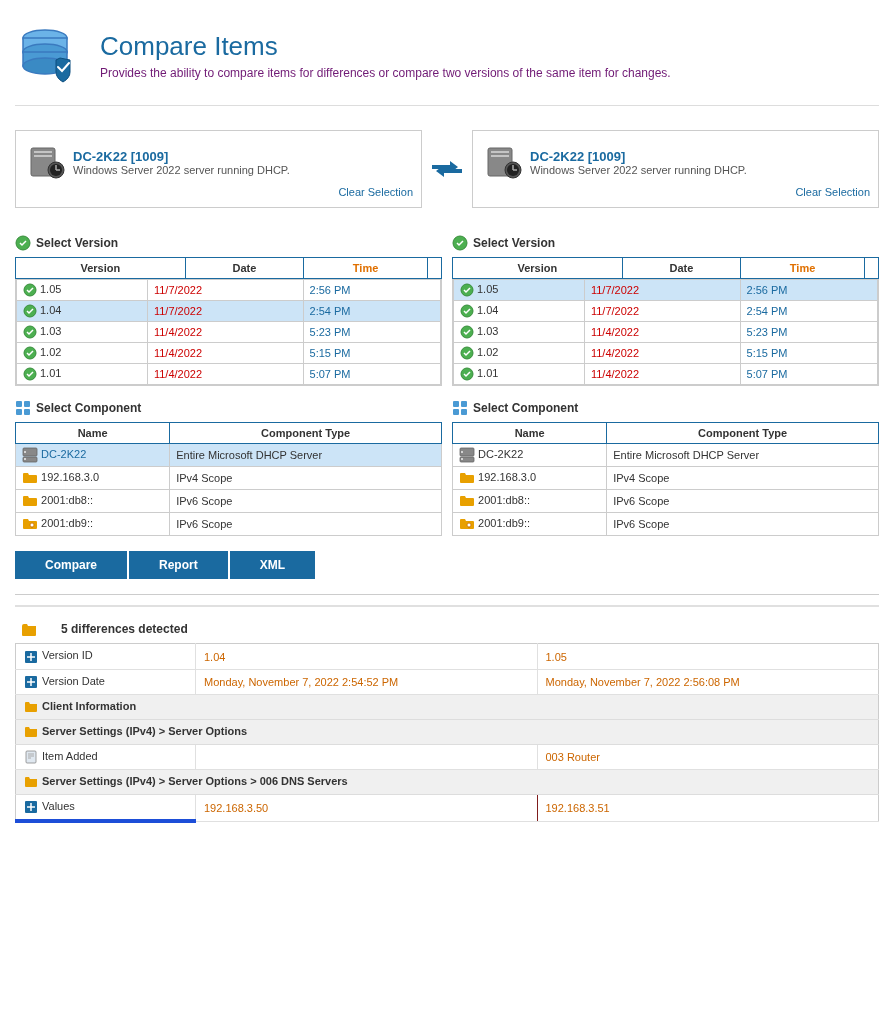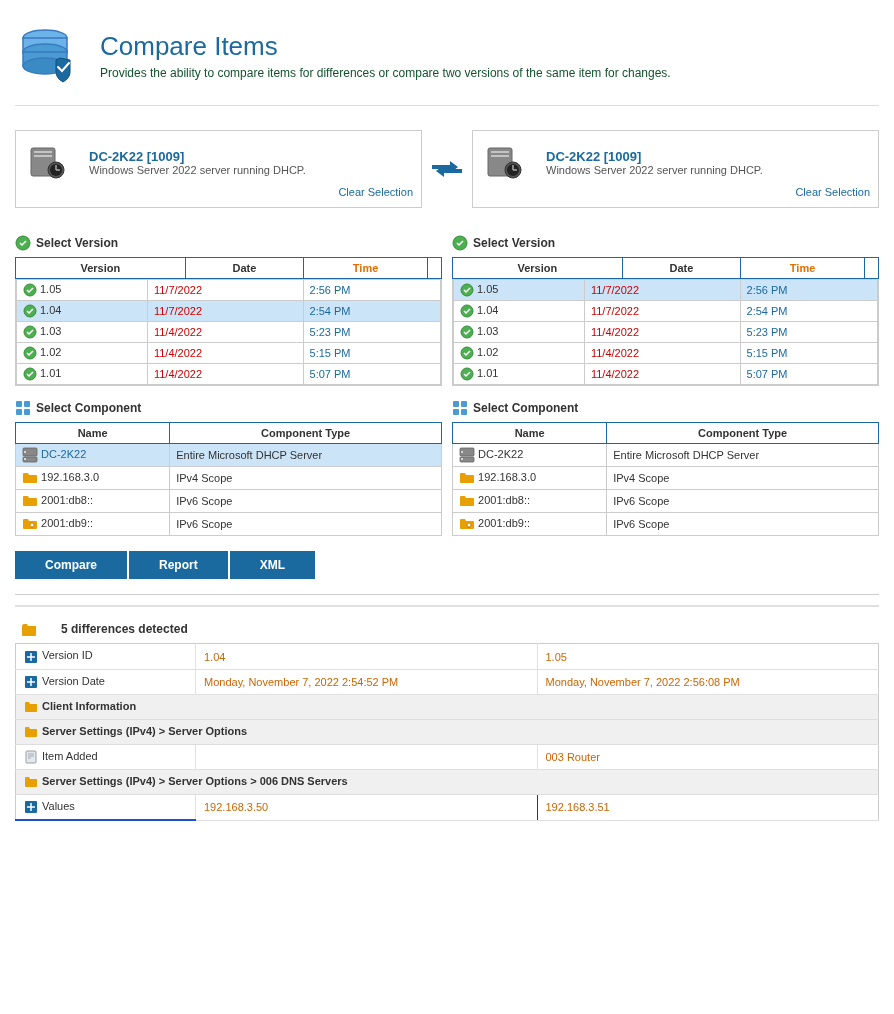--- a/index.html
+++ b/index.html
@@ -4,23 +4,23 @@
   <style>
     * { box-sizing: border-box; margin: 0; padding: 0; }
     body { font-family: Arial, sans-serif; font-size: 12px; background: #fff; color: #333; width: 894px; }
 
     .page { padding: 10px 15px; }
 
     
     .header { display: flex; align-items: center; gap: 15px; padding: 10px 0 15px 0; border-bottom: 1px solid #ddd; margin-bottom: 24px; }
     .header-icon { width: 70px; height: 70px; }
     .header-text h1 { font-size: 26px; color: #1a6aa0; font-weight: normal; }
-    .header-text p { font-size: 12px; color: #14532d; margin-top: 4px; }
-
-    .item-card { display: flex; align-items: center; gap: 24px; padding: 5px; }
+    .header-text p { font-size: 12px; color: #701a75; margin-top: 4px; }
+
+    .item-card { display: flex; align-items: center; gap: 8px; padding: 5px; }
     .item-card-icon { width: 36px; height: 36px; display: flex; align-items: center; justify-content: center; }
     .item-card-text h3 { font-size: 13px; color: #1a6aa0; font-weight: bold; }
     .item-card-text p { font-size: 11px; color: #555; }
 
     
     .section { margin-top: 12px; }
     .section-title { display: flex; align-items: center; gap: 5px; font-size: 12px; font-weight: bold; color: #333; margin-bottom: 6px; }
 
     .version-table { width: 100%; border-collapse: collapse; border: 1px solid #1a6aa0; }
     .version-table th { background: #fff; border: 1px solid #1a6aa0; padding: 4px 6px; font-size: 11px; text-align: center; }
@@ -444,21 +444,21 @@
               </svg>Item Added</td>
       <td style="padding:5px 8px; font-size:11px; border-bottom:1px solid #e0e0e0; border-right:1px solid #e0e0e0; color:#333;"></td>
       <td style="padding:5px 8px; font-size:11px; border-bottom:1px solid #e0e0e0; color:#cc6600;">003 Router</td>
     </tr>
           <tr style="background: #701a75;">
             <td colspan="3" style="padding:5px 8px; font-size:11px; font-weight:bold; border-bottom:1px solid #ddd; background:#f0f0f0;"><svg width="14" height="14" viewBox="0 0 14 14" style="vertical-align:middle; margin-right:4px;">
                 <path d="M1 3 Q1 2 2 2 L5 2 L6 4 L13 4 Q13 4 13 5 L13 11 Q13 12 12 12 L2 12 Q1 12 1 11 Z" fill="#e8a000"></path>
               </svg>Server Settings (IPv4) &gt; Server Options &gt; 006 DNS Servers</td>
           </tr>
           <tr>
-      <td style="padding:5px 8px; font-size:11px; border-bottom:2px solid #1d4ed8; border-right:1px solid #e0e0e0; width:180px;"><svg width="14" height="14" viewBox="0 0 14 14" style="vertical-align:middle; margin-right:4px;">
+      <td style="padding:5px 8px; font-size:11px; border-bottom:4px solid #1d4ed8; border-right:1px solid #e0e0e0; width:180px;"><svg width="14" height="14" viewBox="0 0 14 14" style="vertical-align:middle; margin-right:4px;">
                 <rect x="1" y="1" width="12" height="12" rx="1" fill="#1a6aa0"></rect>
                 <line x1="7" y1="3" x2="7" y2="11" stroke="#fff" stroke-width="1.5"></line>
                 <line x1="3" y1="7" x2="11" y2="7" stroke="#fff" stroke-width="1.5"></line>
               </svg>Values</td>
       <td style="padding:5px 8px; font-size:11px; border-bottom:1px solid #e0e0e0; border-right:1px solid #7f1d1d; color:#cc6600;">192.168.3.50</td>
       <td style="padding:5px 8px; font-size:11px; border-bottom:1px solid #e0e0e0; color:#cc6600;">192.168.3.51</td>
     </tr>
         </tbody>
     </table>
 

